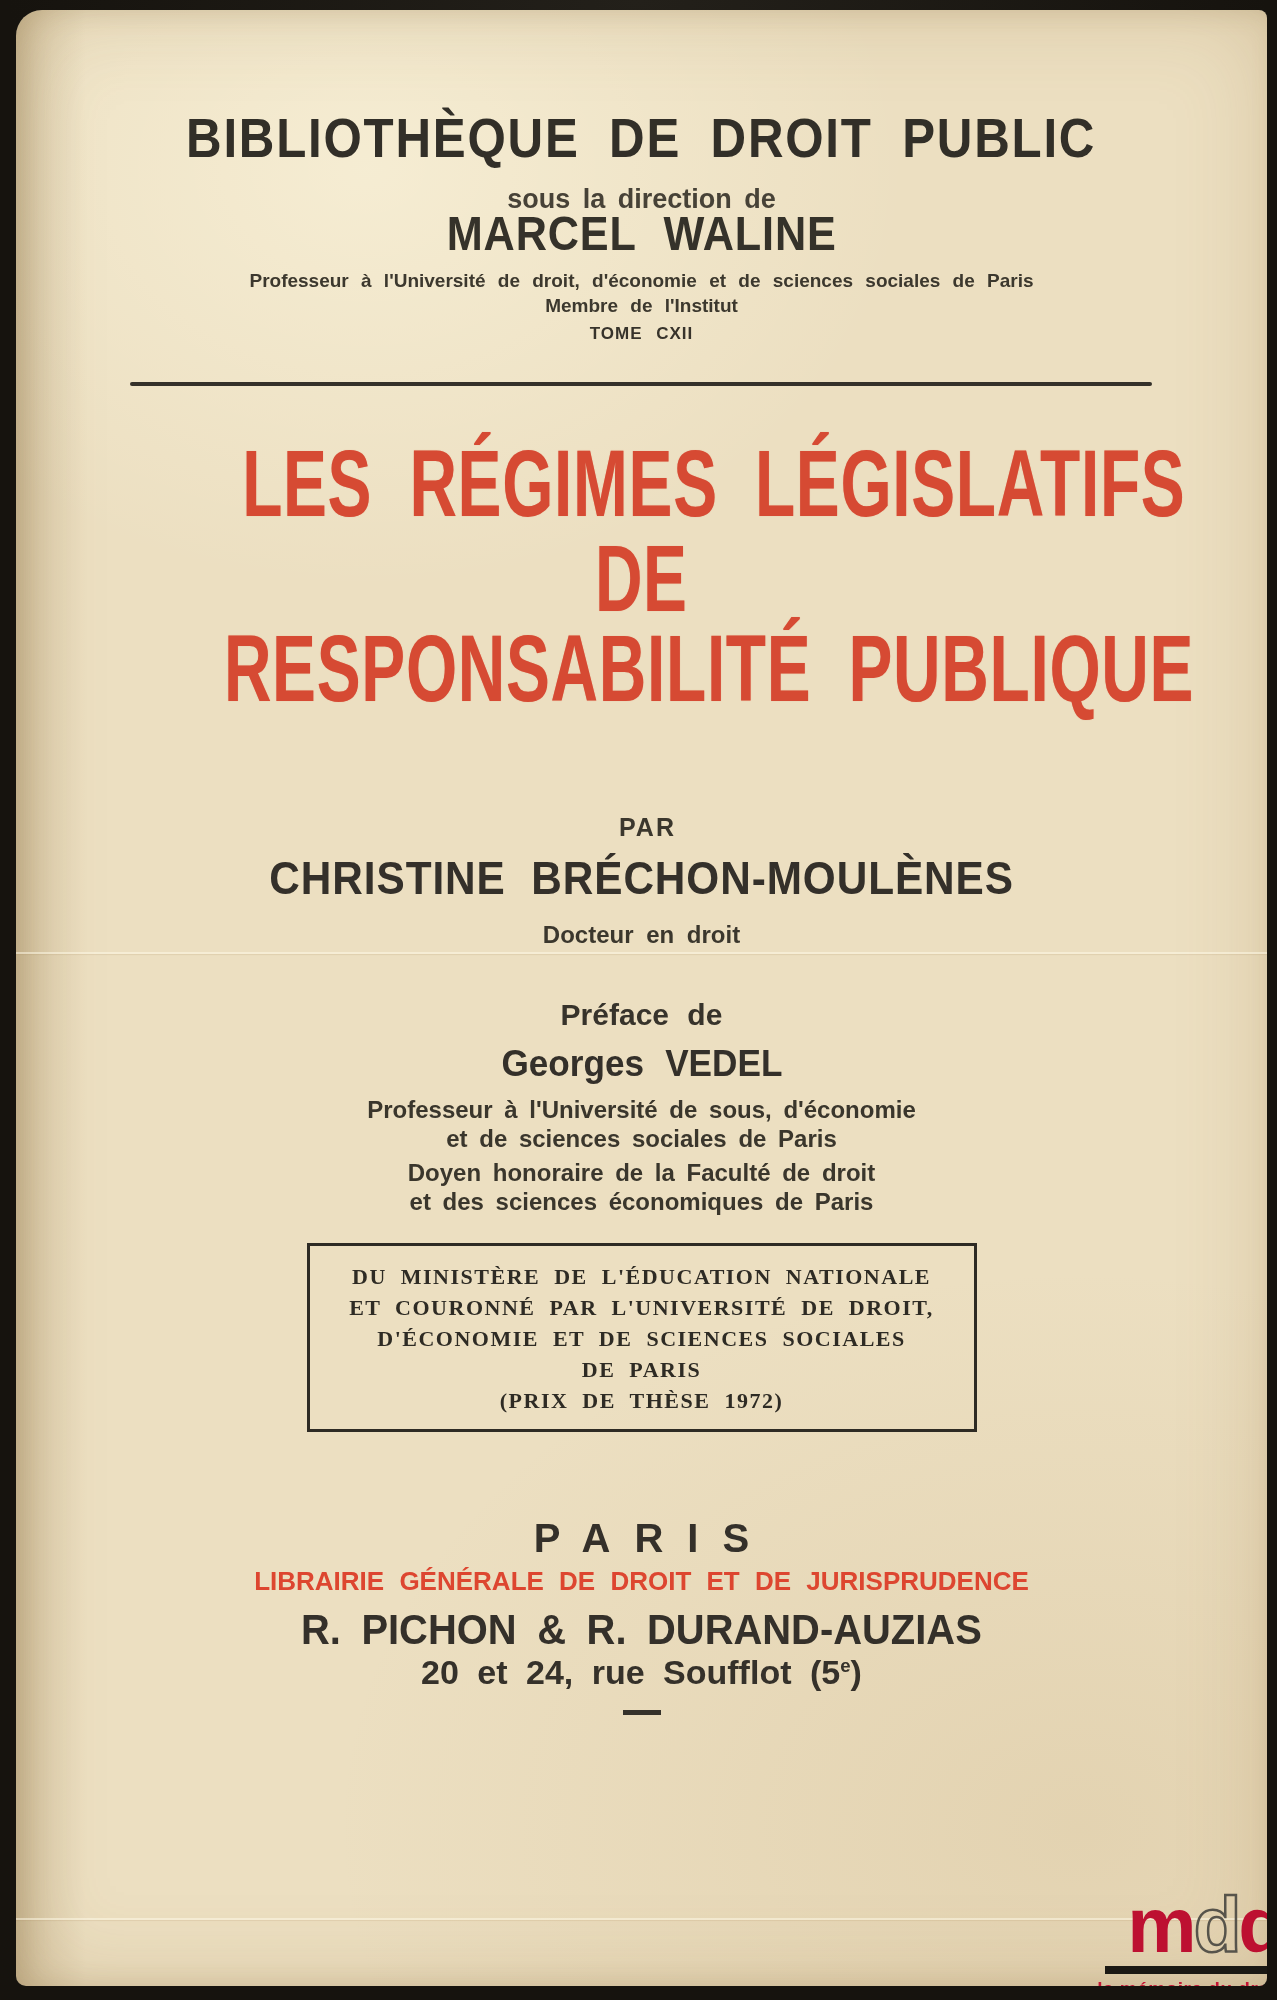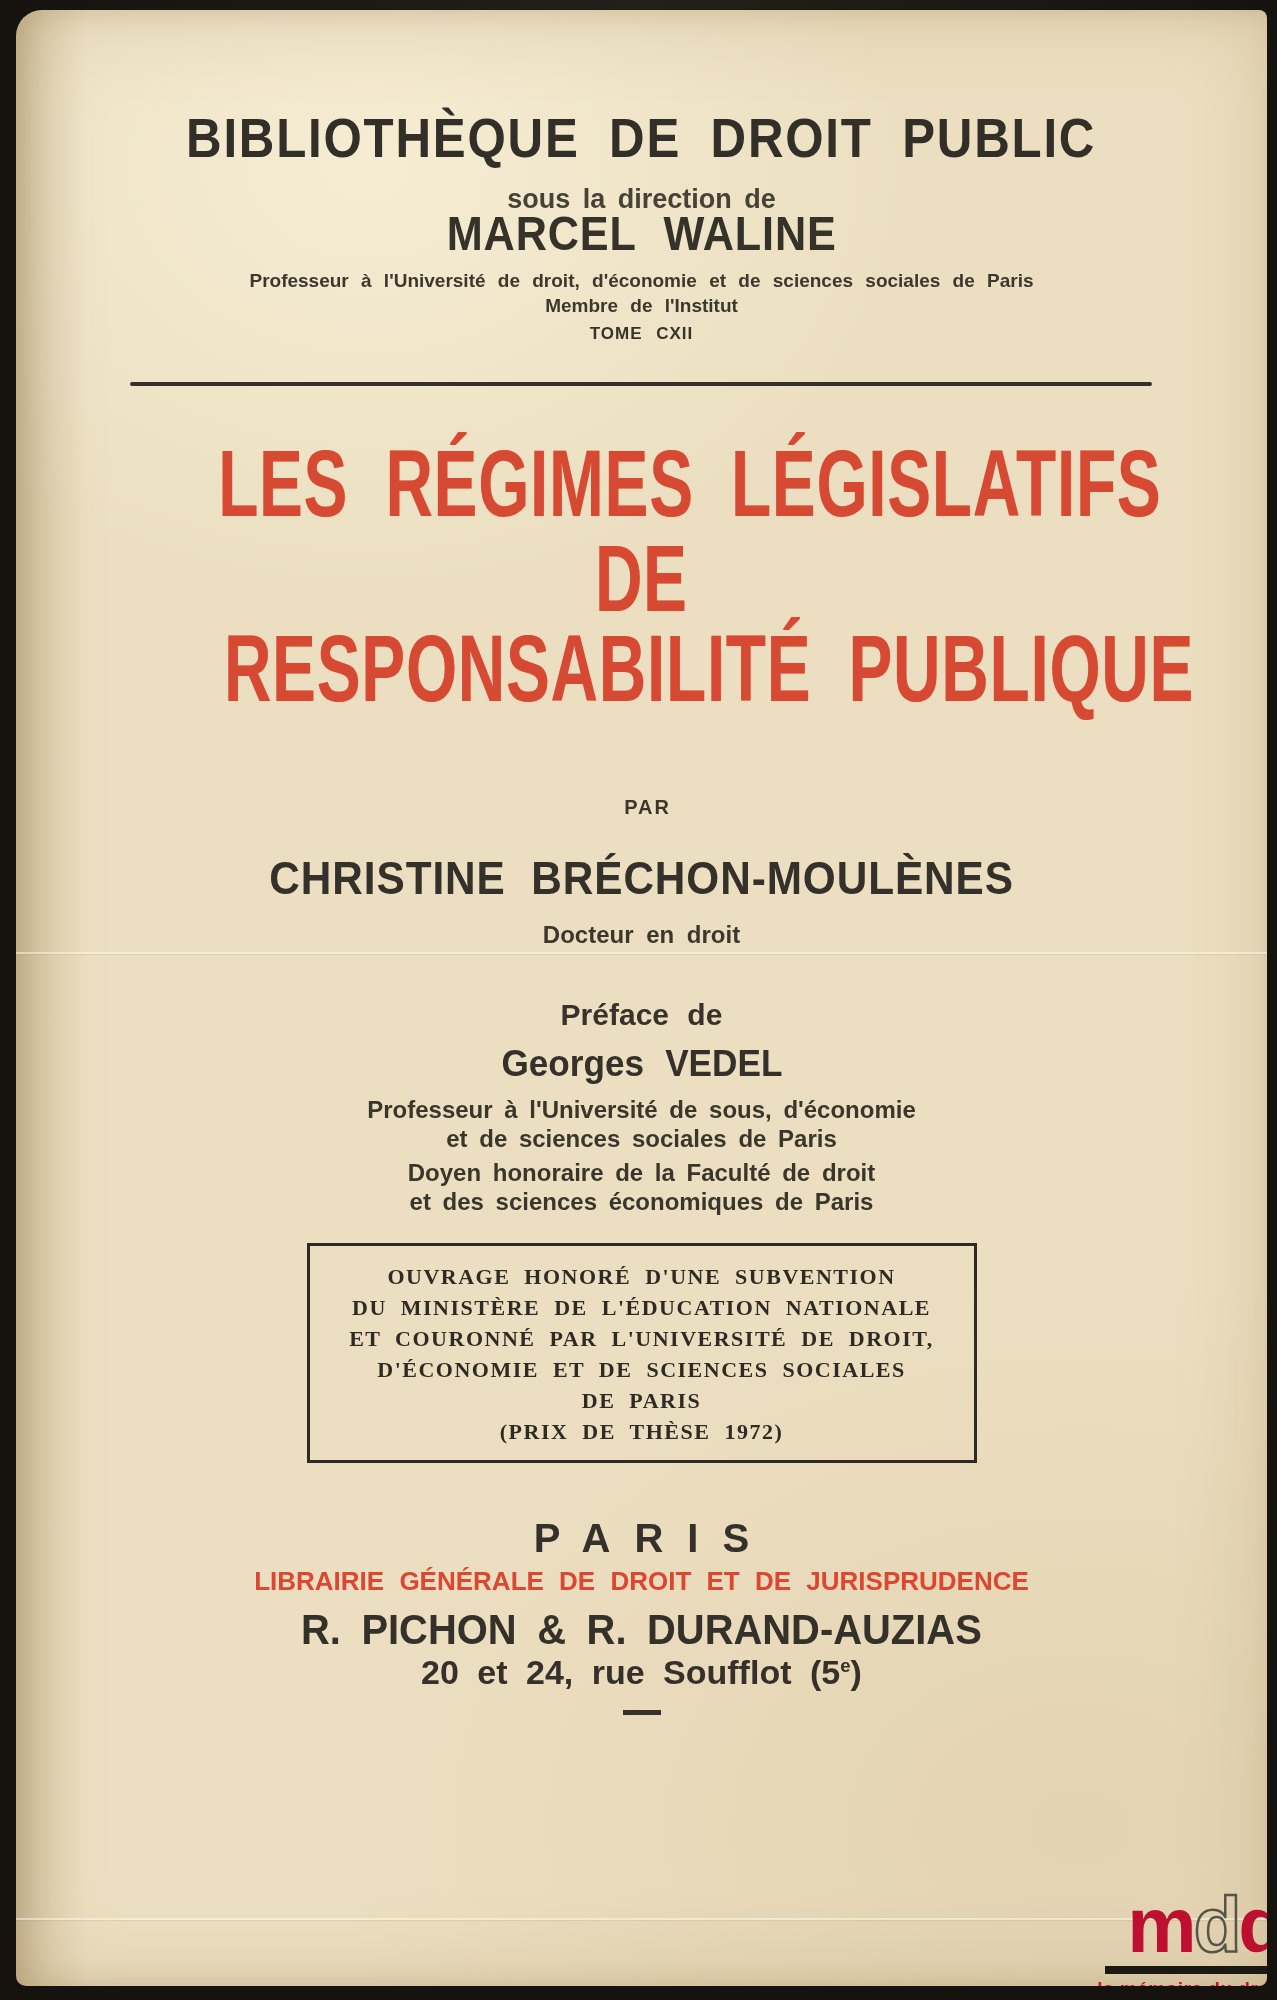--- a/index.html
+++ b/index.html
@@ -24,22 +24,22 @@
   .direction{top:174px;font-size:27px;font-weight:700;color:#44403666;color:#474237;word-spacing:5px;}
   .director{top:196px;font-size:48px;font-weight:700;letter-spacing:1px;word-spacing:16px;color:#35322a;}
   .director .cx{transform:scaleX(.9);}
   .roles{top:258px;font-size:19px;font-weight:700;line-height:25px;color:#3c382e;word-spacing:7px;}
   .tome{top:314px;font-size:17px;font-weight:700;letter-spacing:1px;word-spacing:8px;color:#37332b;}
   .rule{position:absolute;top:372px;left:114px;width:1022px;height:4px;background:#35312a;border-radius:2px;}
   .red-line{position:absolute;left:0;right:0;text-align:center;white-space:nowrap;
     color:#d64a33;font-weight:700;font-size:94px;letter-spacing:1px;word-spacing:26px;
     text-shadow:0 0 1px rgba(214,74,51,.4);}
   .red-line .cx{transform:scaleX(.70);}
-  .t1{top:420px;} .t2{top:515px;} .t3{top:605px;}
-  .par{top:786px;font-size:20px;font-weight:700;letter-spacing:2px;color:#3b372d;padding-left:12px;}
+  .t1{top:420px;margin-left:24px;} .t2{top:515px;} .t3{top:605px;}
+  .par{top:803px;font-size:25px;font-weight:700;letter-spacing:2px;color:#3b372d;padding-left:12px;}
   .author{top:841px;font-size:46px;font-weight:700;letter-spacing:1px;word-spacing:14px;color:#34302a;}
   .author .cx{transform:scaleX(.92);}
   .degree{top:897px;font-size:24px;font-weight:700;word-spacing:6px;color:#3b372d;margin-top:14px;}
   .pref-label{top:988px;font-size:30px;font-weight:700;word-spacing:10px;color:#37332b;}
   .pref-name{top:1033px;font-size:37px;font-weight:700;word-spacing:12px;color:#34302a;}
   .pref-name .cx{transform:scaleX(.95);}
   .pref-lines{top:1085px;font-size:24px;font-weight:700;line-height:29px;word-spacing:5px;color:#3a362c;}
   .pref-lines .gap{margin-top:5px;}
   .award{position:absolute;top:1233px;left:0;right:0;margin:0 auto;width:652px;
     border:3px solid #2e2b24;padding:15px 6px 13px 6px;text-align:center;
@@ -109,21 +109,20 @@
     </div>
 
     <div class="row pref-lines">
       <div>Professeur à l'Université de sous, d'économie</div>
       <div>et de sciences sociales de Paris</div>
       <div class="gap">Doyen honoraire de la Faculté de droit</div>
       <div>et des sciences économiques de Paris</div>
     </div>
 
     <div class="award">
-      <div>OUVRAGE HONORÉ D'UNE SUBVENTION</div>
       <div>DU MINISTÈRE DE L'ÉDUCATION NATIONALE</div>
       <div>ET COURONNÉ PAR L'UNIVERSITÉ DE DROIT,</div>
       <div>D'ÉCONOMIE ET DE SCIENCES SOCIALES</div>
       <div>DE PARIS</div>
       <div>(PRIX DE THÈSE 1972)</div>
     </div>
 
     <div class="row paris">PARIS</div>
 
     <div class="row lgdj">LIBRAIRIE GÉNÉRALE DE DROIT ET DE JURISPRUDENCE</div>

